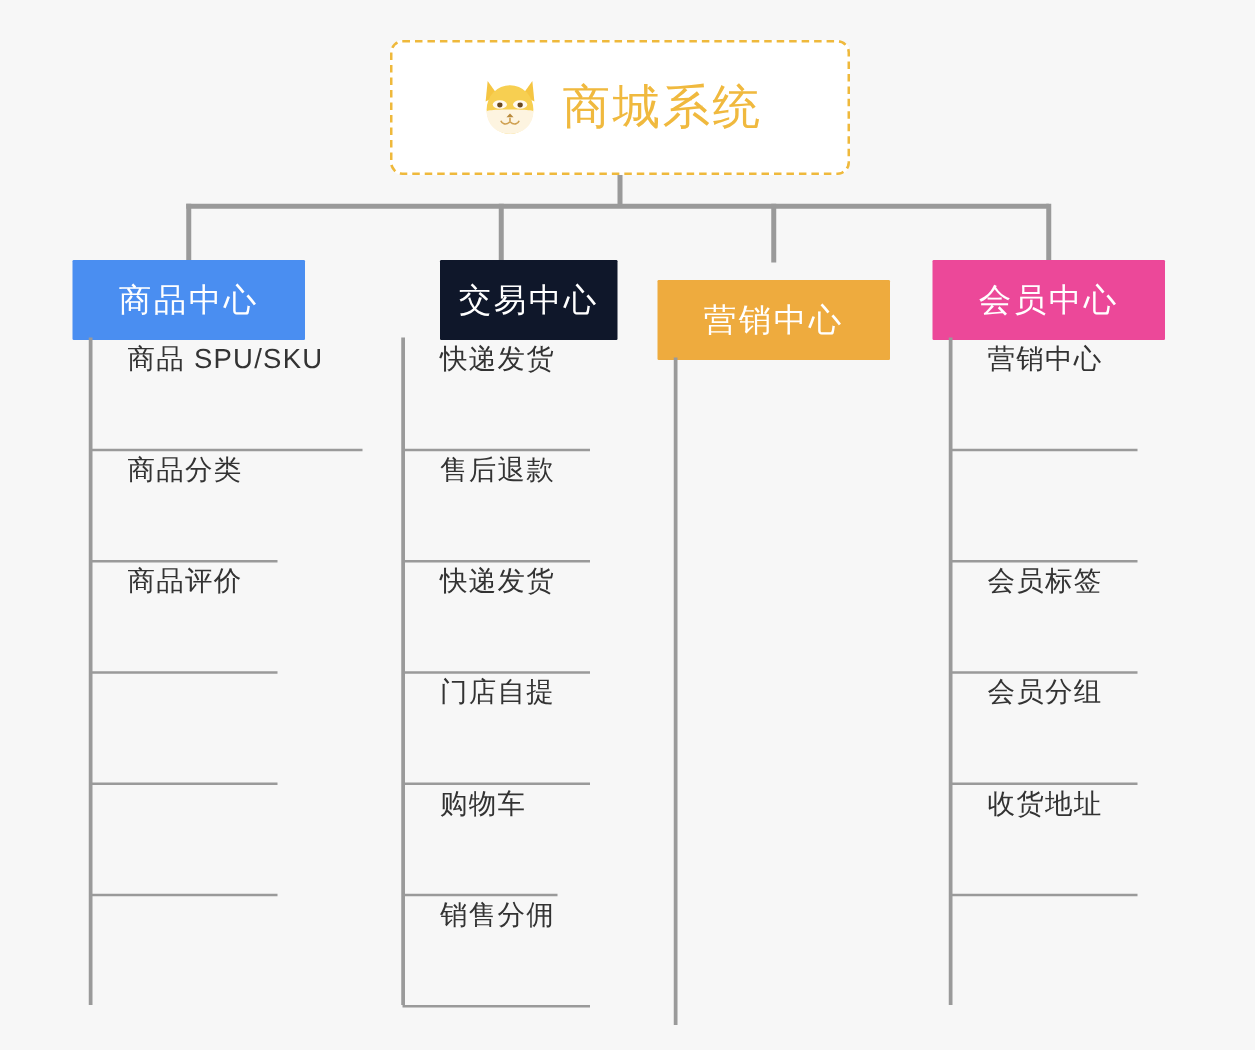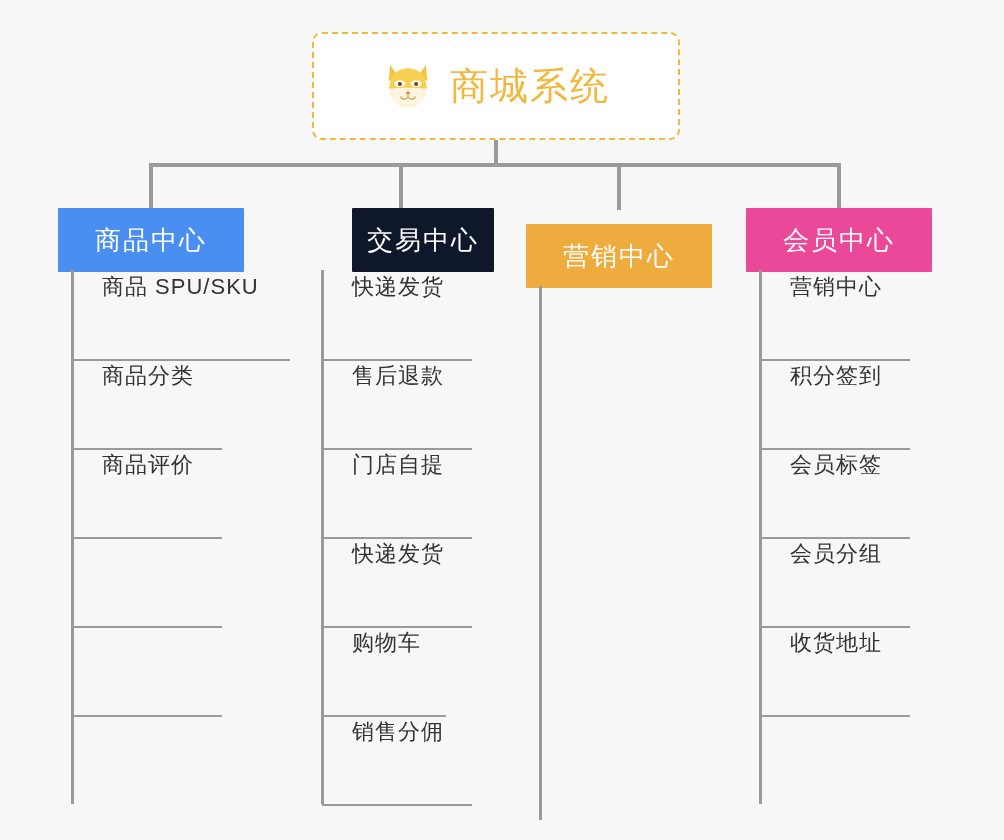--- a/index.html
+++ b/index.html
@@ -180,25 +180,25 @@
       <li class="leaf-item">
         <div class="leaf-underline" style="width:150px;"></div>
         <span class="leaf-label">快递发货</span>
       </li>
       <li class="leaf-item">
         <div class="leaf-underline" style="width:150px;"></div>
         <span class="leaf-label">售后退款</span>
       </li>
       <li class="leaf-item">
         <div class="leaf-underline" style="width:150px;"></div>
+        <span class="leaf-label">快递发货</span>
+      </li>
+      <li class="leaf-item">
+        <div class="leaf-underline" style="width:150px;"></div>
         <span class="leaf-label">门店自提</span>
-      </li>
-      <li class="leaf-item">
-        <div class="leaf-underline" style="width:150px;"></div>
-        <span class="leaf-label">快递发货</span>
       </li>
       <li class="leaf-item">
         <div class="leaf-underline" style="width:124px;"></div>
         <span class="leaf-label">购物车</span>
       </li>
       <li class="leaf-item">
         <div class="leaf-underline" style="width:150px;"></div>
         <span class="leaf-label">销售分佣</span>
       </li>
     </ul>
@@ -216,21 +216,20 @@
       <span>会员中心</span>
     </div>
     <div class="trunk" style="left:13px; height:534px;"></div>
     <ul class="leaf-list">
       <li class="leaf-item">
         <div class="leaf-underline" style="width:150px;"></div>
         <span class="leaf-label">营销中心</span>
       </li>
       <li class="leaf-item">
         <div class="leaf-underline" style="width:150px;"></div>
-        <span class="leaf-label">积分签到</span>
       </li>
       <li class="leaf-item">
         <div class="leaf-underline" style="width:150px;"></div>
         <span class="leaf-label">会员标签</span>
       </li>
       <li class="leaf-item">
         <div class="leaf-underline" style="width:150px;"></div>
         <span class="leaf-label">会员分组</span>
       </li>
       <li class="leaf-item">

